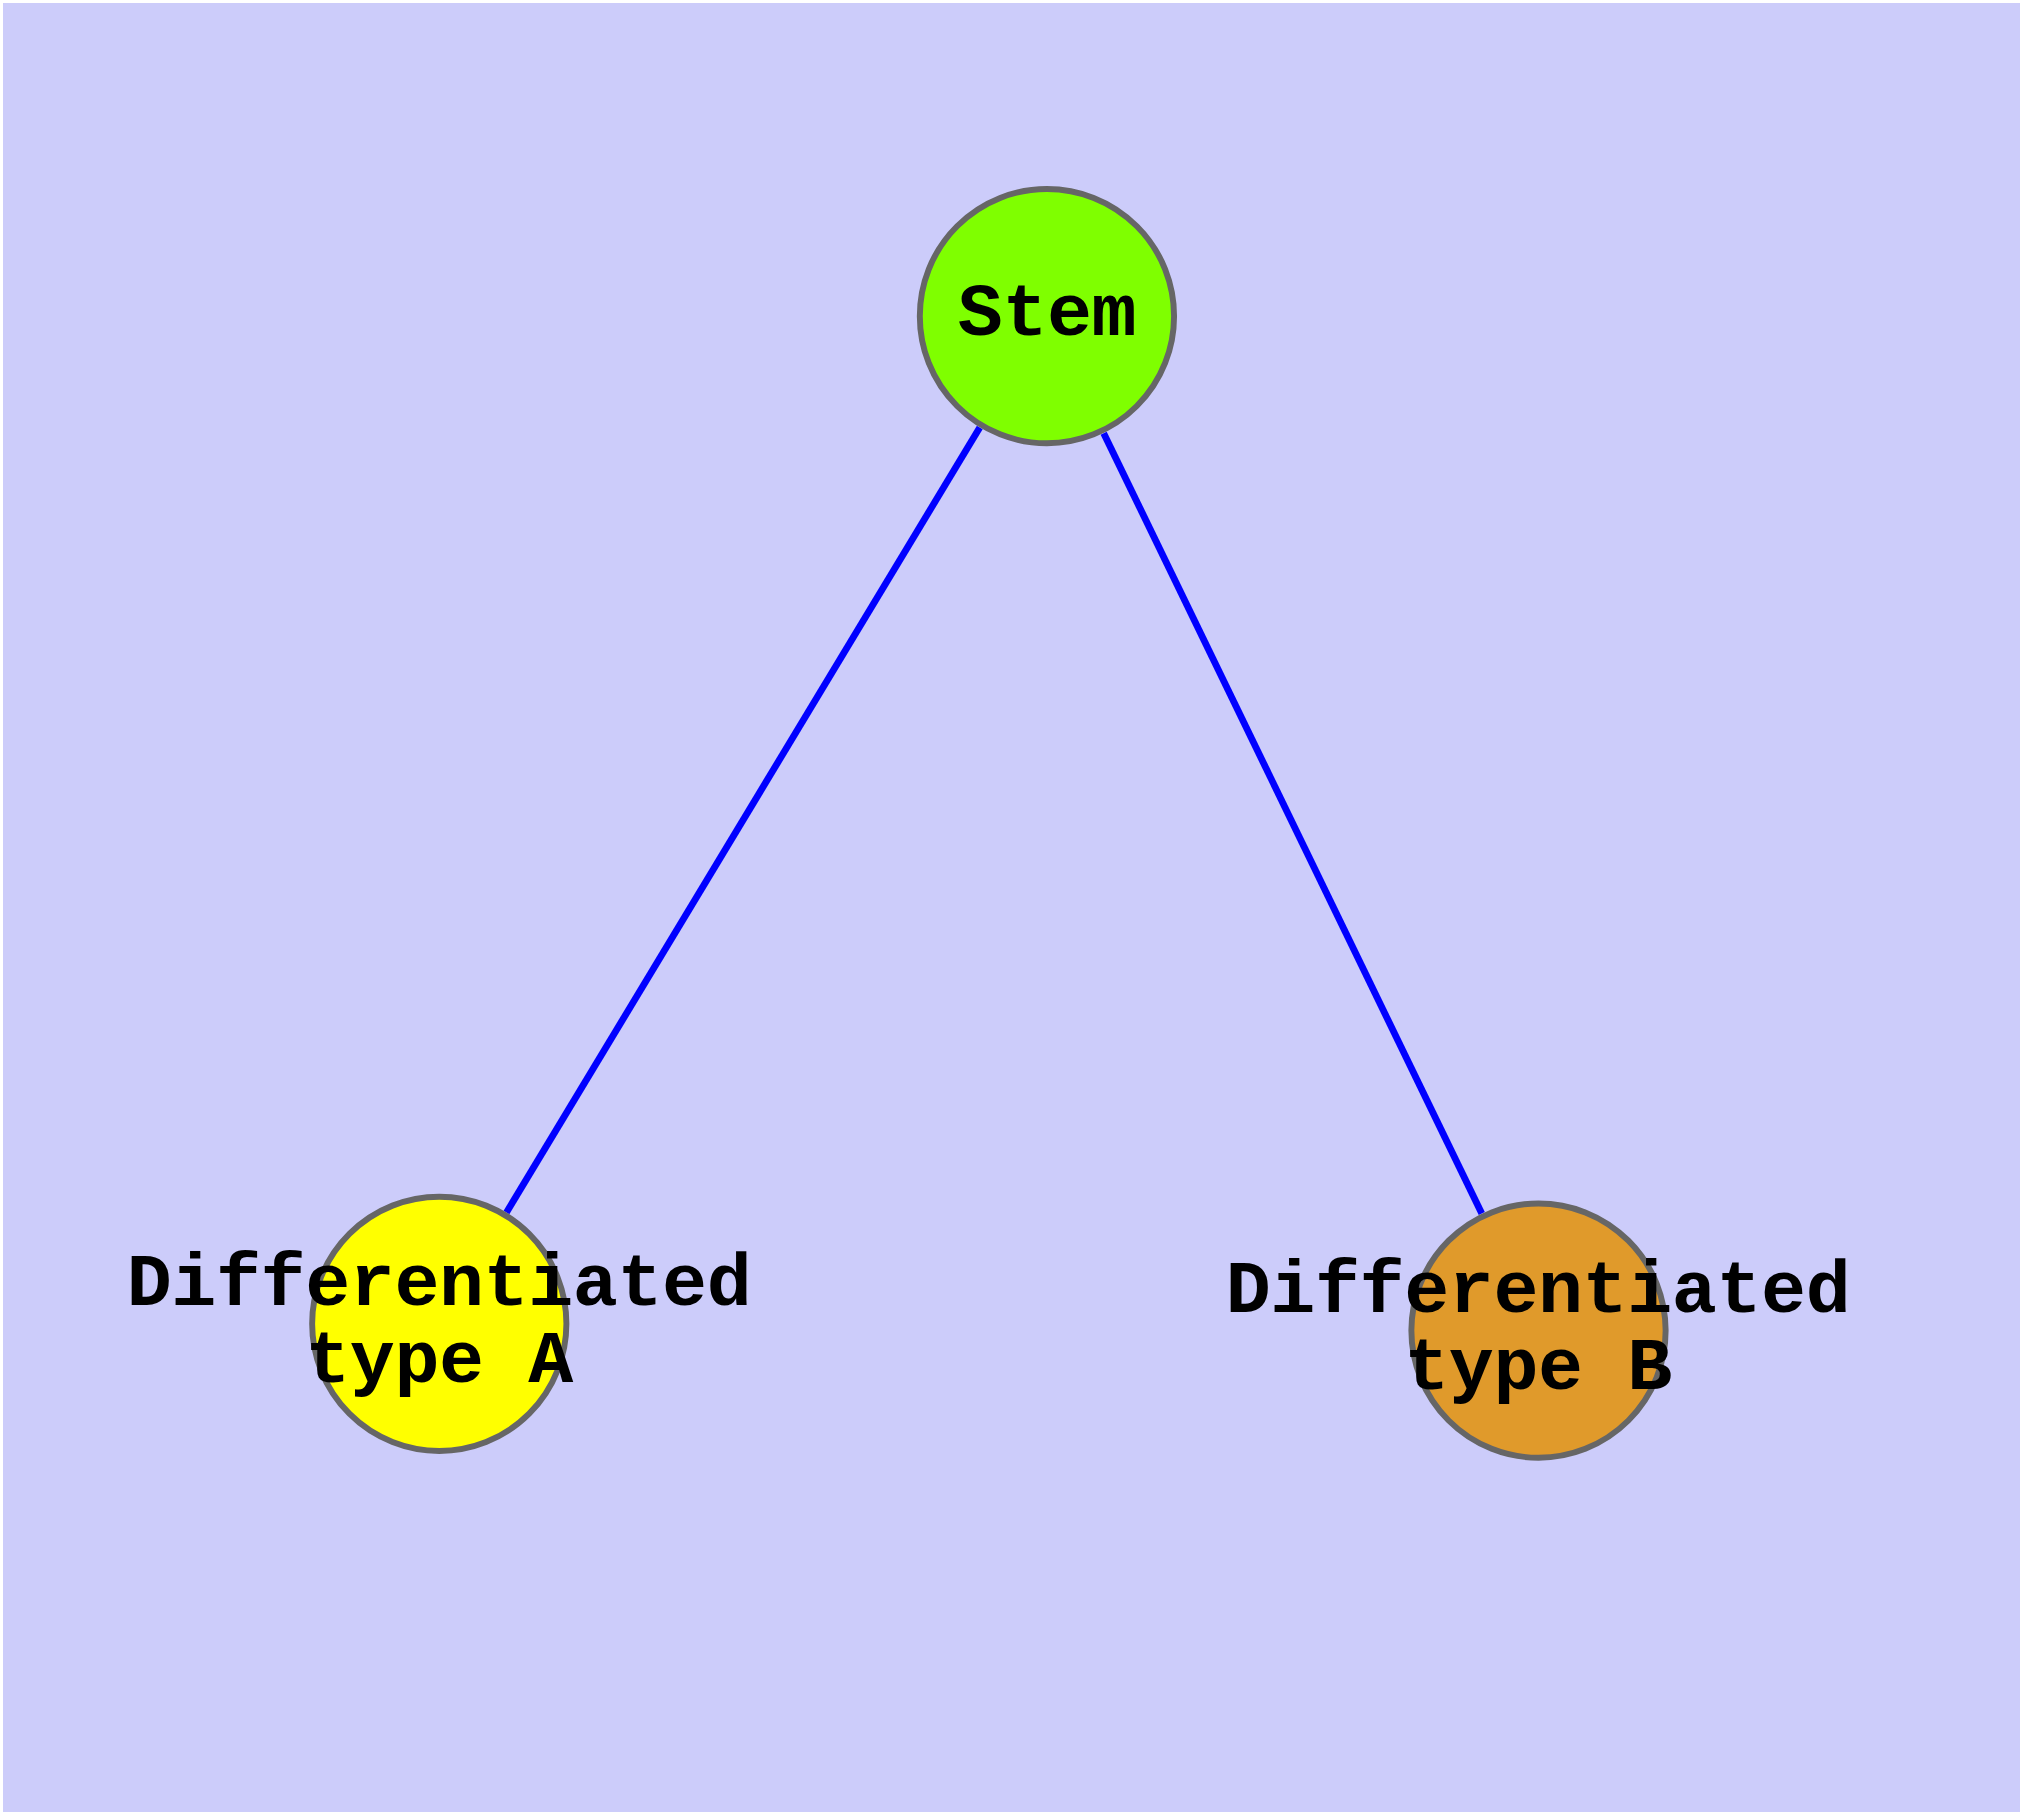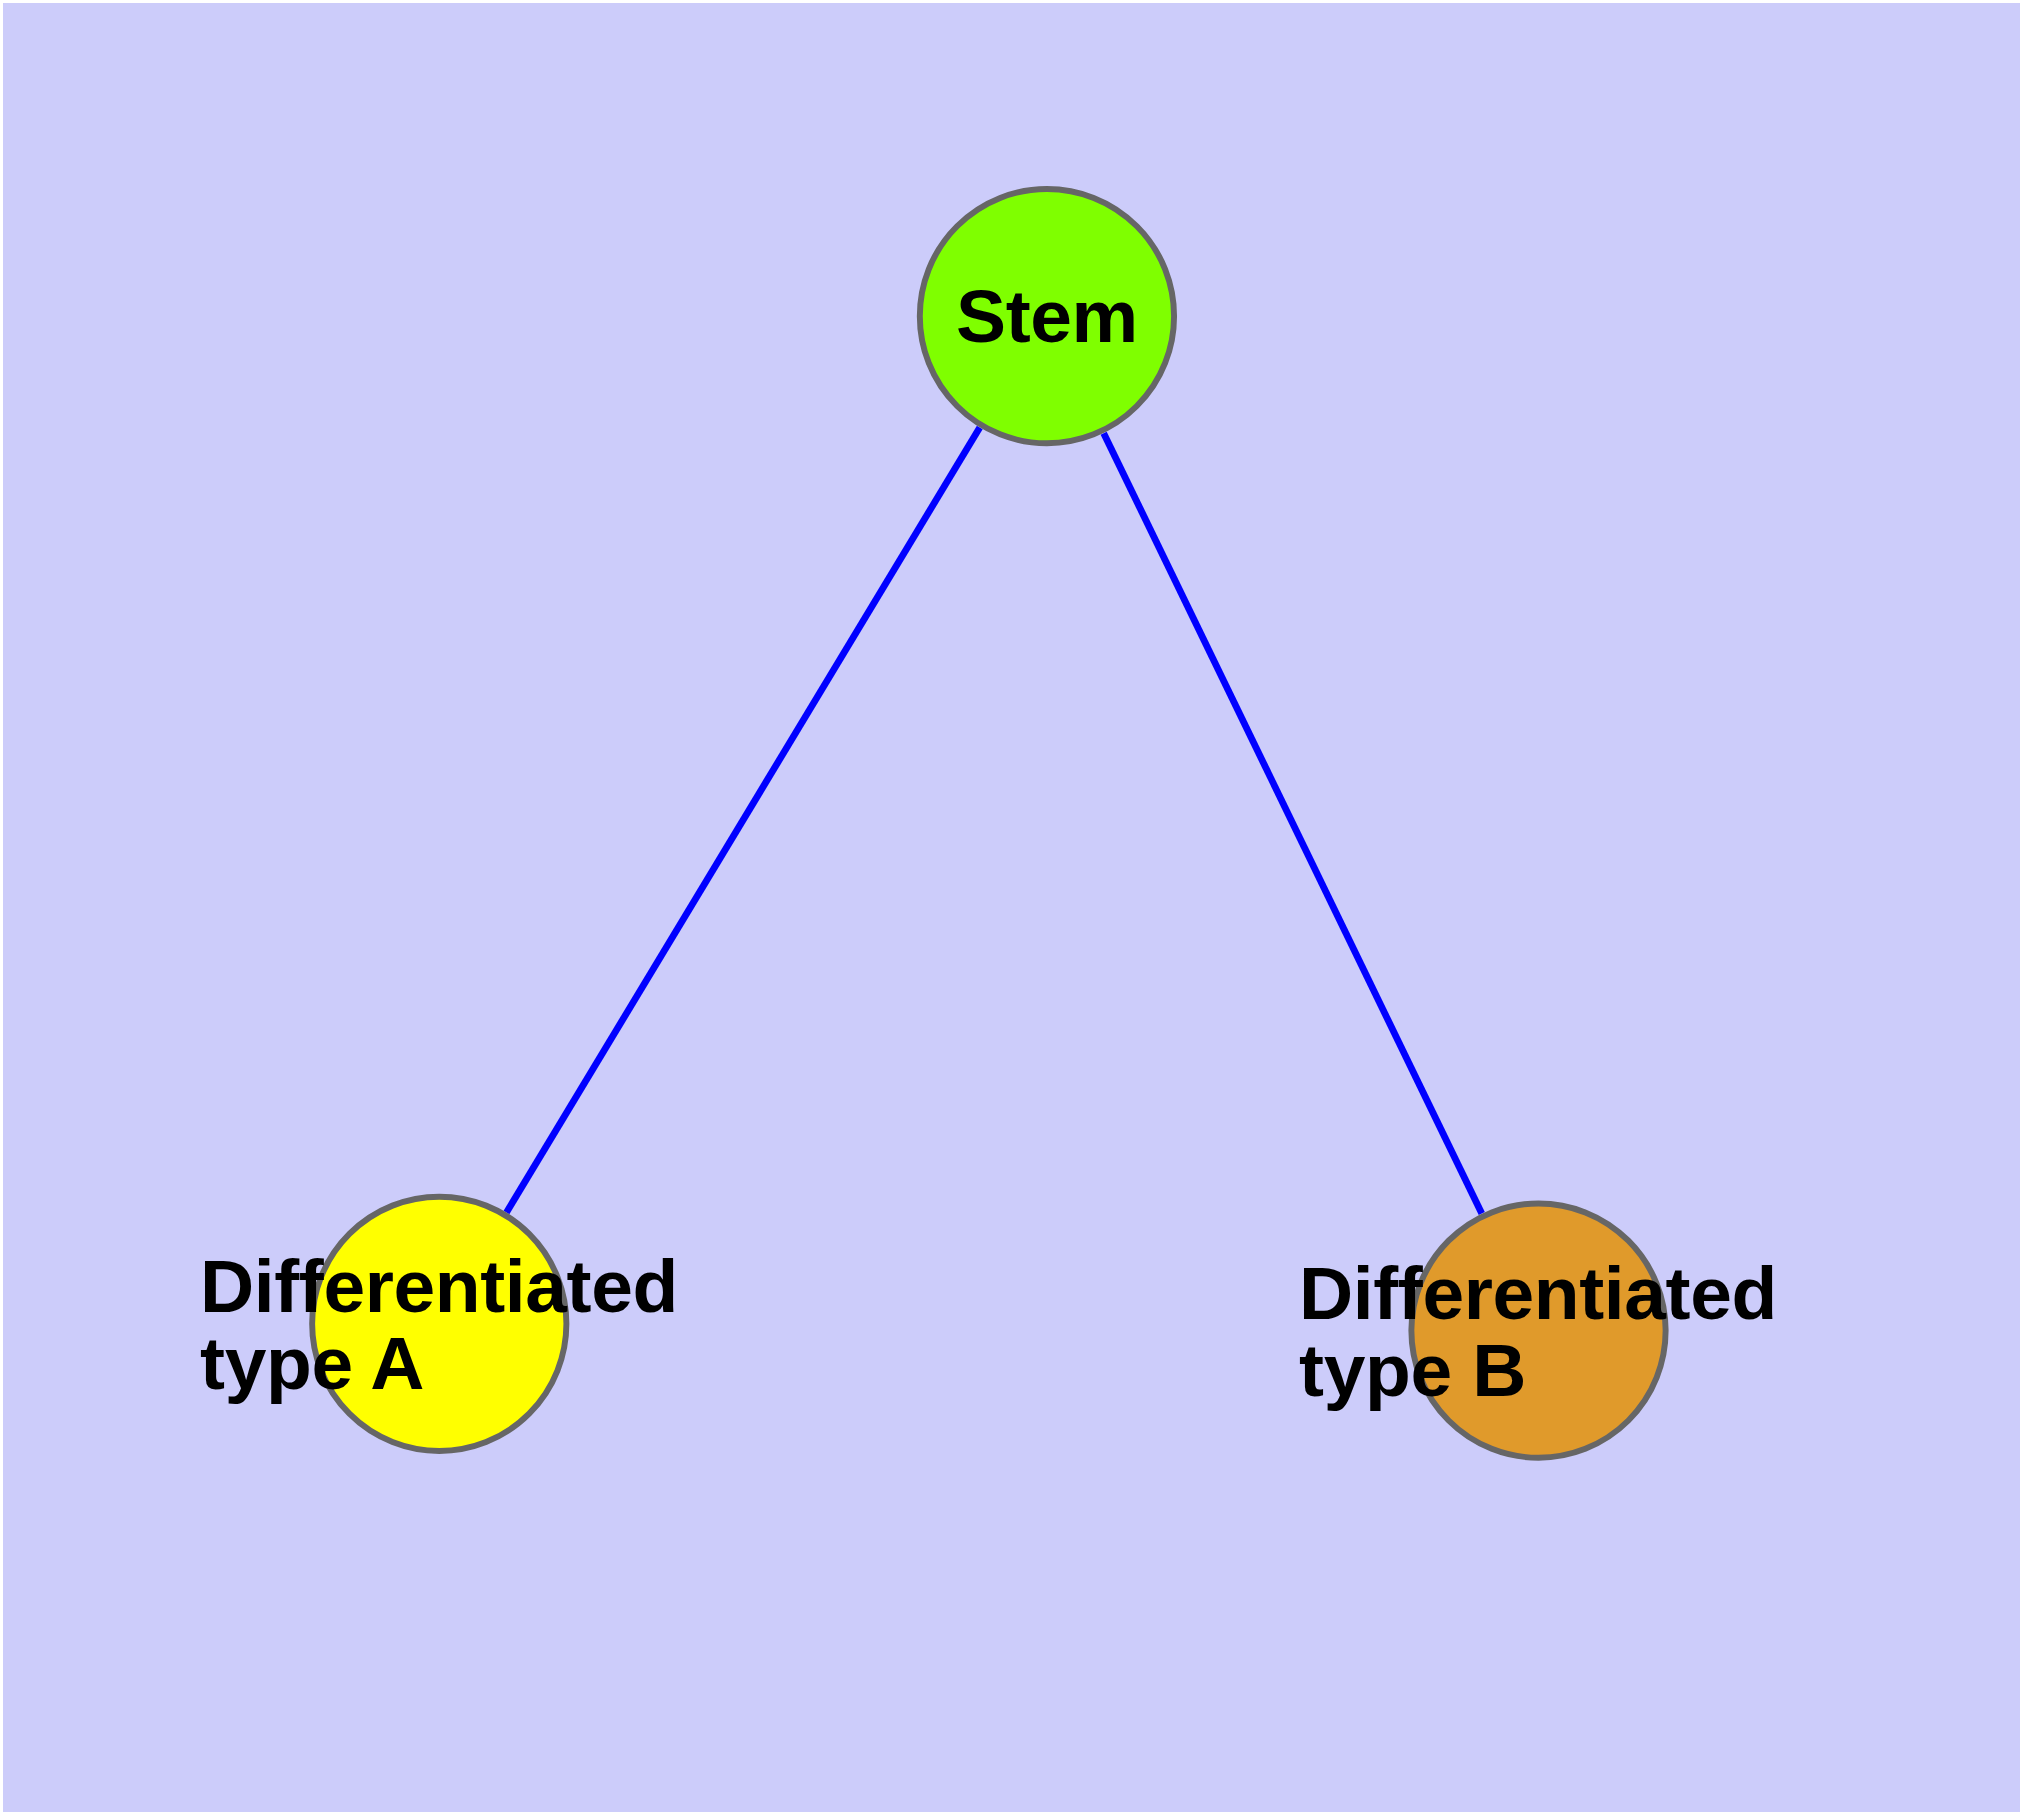--- a/index.html
+++ b/index.html
@@ -29,28 +29,29 @@
     position: absolute;
     left: 0;
     top: 0;
     width: 2021px;
     height: 1812px;
     display: block;
   }
   .node-label {
     position: absolute;
     transform: translate(-50%, -50%);
+    text-align: center;
     color: #000000;
     font-weight: bold;
     font-size: 75px;
     line-height: 1.02;
     white-space: pre;
     letter-spacing: -0.4px;
     pointer-events: none;
-    font-family: Liberation Sans, sans-serif;
+    font-family: Liberation Mono, monospace;
   }
 </style>
 </head>
 <body>
 
 <div id="canvas">
   <div id="plot-area"></div>
 
   <svg id="graph-svg" viewBox="0 0 2384 2138" xmlns="http://www.w3.org/2000/svg">
     <g id="edges-layer">

